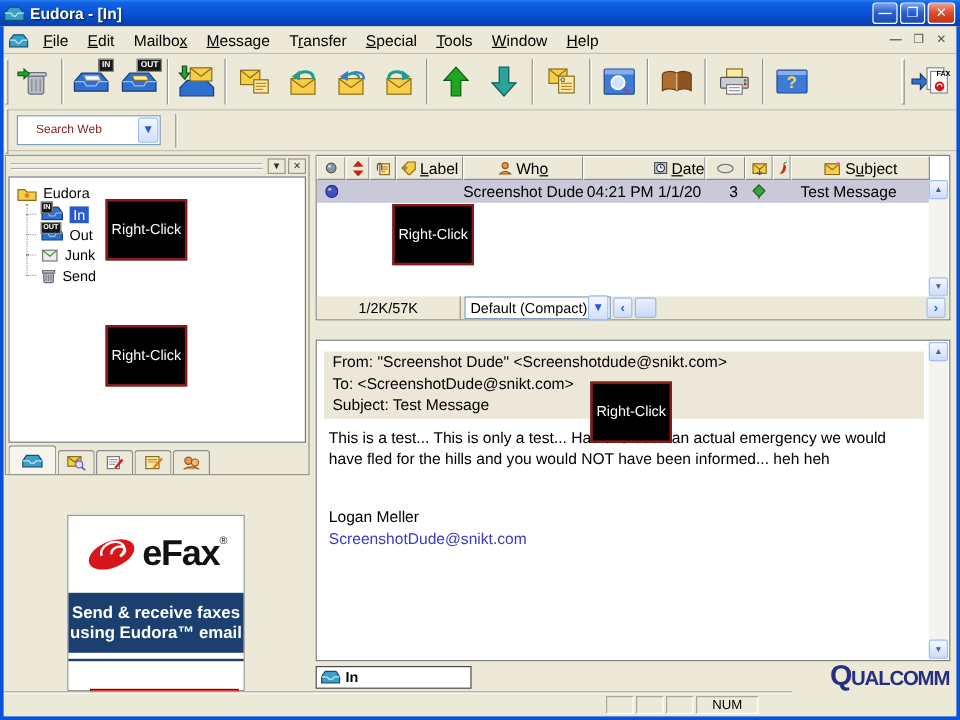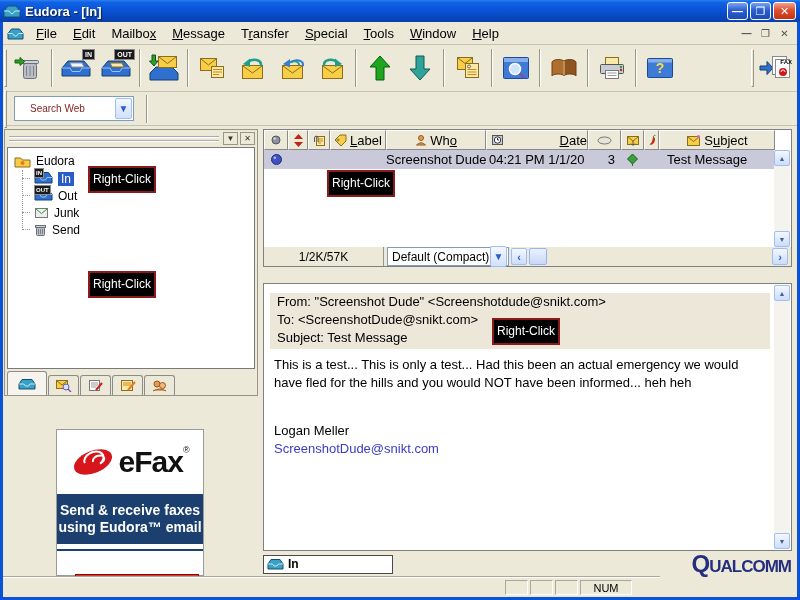--- a/index.html
+++ b/index.html
@@ -121,21 +121,21 @@
     display:flex;align-items:center;font-size:12px;font-weight:bold;gap:4px;padding-left:3px;}
   #brand{margin-left:auto;margin-right:6px;color:#252F7E;font-weight:bold;font-size:17px;letter-spacing:-1px;}
   #brand::first-letter{font-size:24px;}
   #statusbar{left:3px;top:578px;width:657px;height:19px;background:#ECE9D8;box-shadow:0 -1px 0 #fff,0 -2px 0 #ACA899;
     display:flex;align-items:center;justify-content:flex-end;font-size:11px;}
   .st-cell{width:23px;height:15px;margin-left:2px;border:1px solid;border-color:#ACA899 #fff #fff #ACA899;}
   #st-num{width:52px;height:15px;margin-left:2px;margin-right:28px;border:1px solid;border-color:#ACA899 #fff #fff #ACA899;
     display:flex;align-items:center;justify-content:center;}
 
   
-  .rc{position:absolute;background:#000;color:#fff;font-size:12px;padding:4px 3px;line-height:15px;
+  .rc{position:absolute;background:#000;color:#fff;font-size:12px;padding:16px 3px;line-height:15px;
     border:2px solid #8B1A1A;z-index:50;}
   #rc1{left:88px;top:166px;} #rc2{left:327px;top:170px;} #rc3{left:88px;top:271px;} #rc4{left:492px;top:318px;}
   u{text-decoration:underline;}
 </style>
 </head>
 <body>
 
 <div id="win">
 
   <div class="abs" id="titlebar">
@@ -464,21 +464,21 @@
           </svg>
         <span><u>L</u>abel</span>
       </div>
       <div class="hcell c4">
         <svg width="12" height="12">
             <circle cx="6" cy="4" r="2.5" fill="#E89B50" stroke="#96591B"></circle>
             <path d="M1.5 11 Q6 6.5 10.5 11 Z" fill="#E89B50" stroke="#96591B"></path>
           </svg>
         <span>Wh<u>o</u></span>
       </div>
-      <div class="hcell c5" style="justify-content:space-between;padding-left:4px">
+      <div class="hcell c5" style="justify-content:flex-end;padding-left:4px">
         <svg width="13" height="12">
             <rect x="1.5" y="1.5" width="10" height="9" fill="#C8CCD4" stroke="#555"></rect>
             <circle cx="6.5" cy="6" r="3.2" fill="#fff" stroke="#334"></circle>
             <path d="M6.5 6 V4 M6.5 6 H8" stroke="#334"></path>
           </svg>
         <span><u>D</u>ate</span>
       </div>
       <div class="hcell c6">
         <svg width="15" height="9">
             <ellipse cx="7.5" cy="4.5" rx="6.5" ry="3.5" fill="#E8E4D8" stroke="#777"></ellipse>

